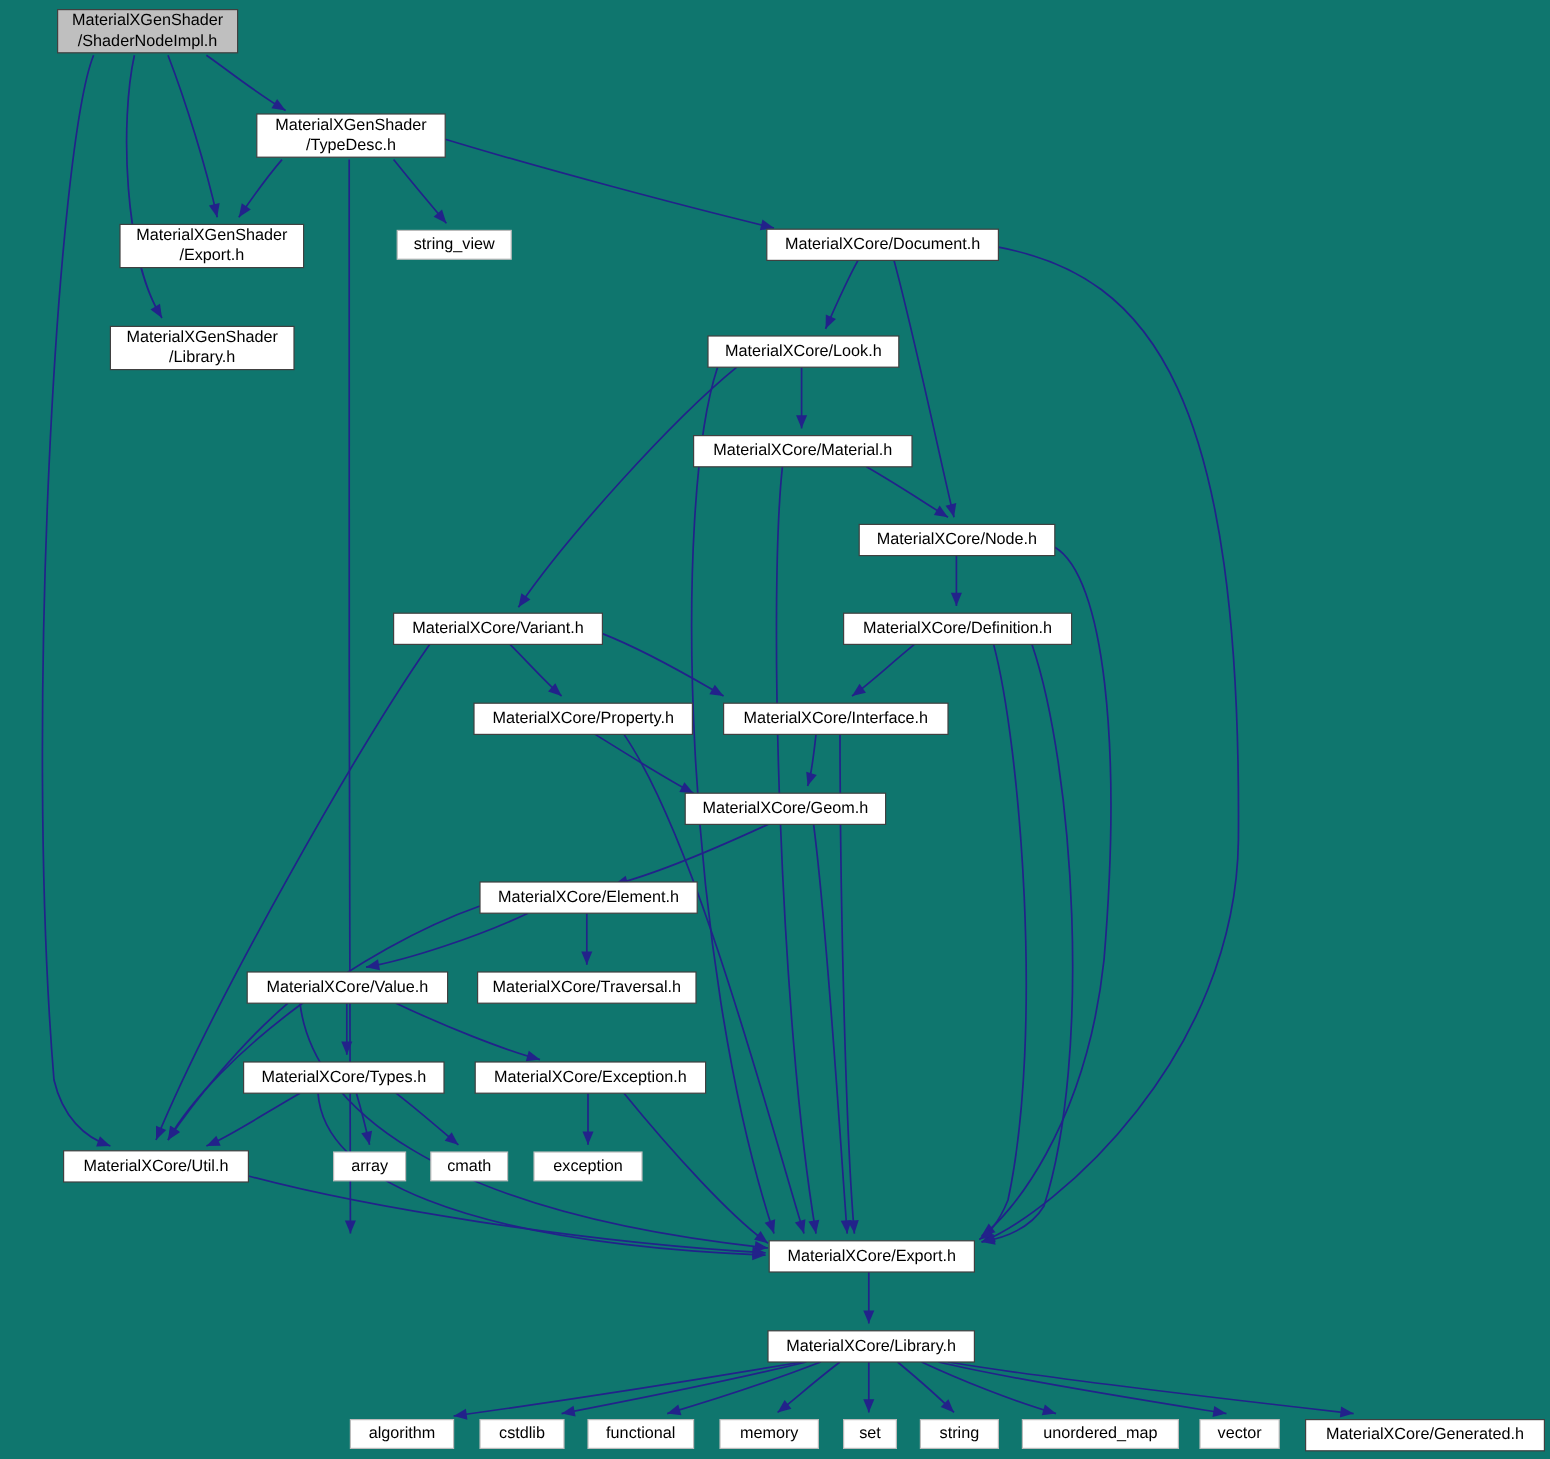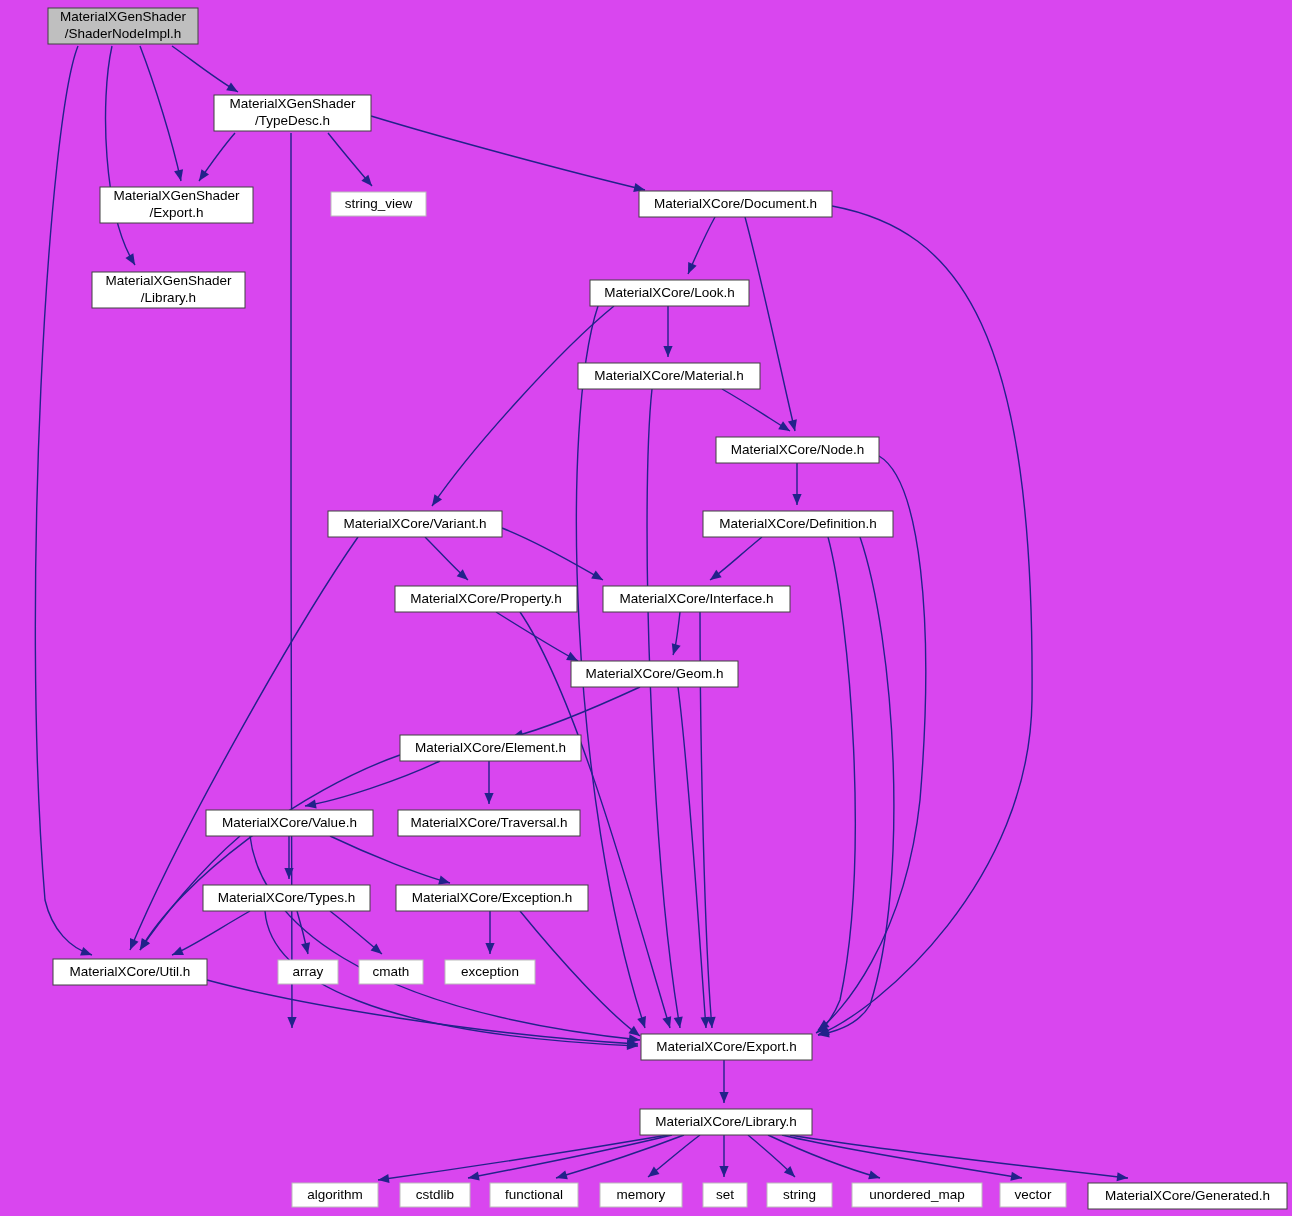--- a/index.html
+++ b/index.html
@@ -4,21 +4,21 @@
 <style>
   html, body {
     margin: 0;
     padding: 0;
     background: #ffffff;
   }
   #graph-root {
     position: relative;
     width: 1292px;
     height: 1216px;
-    background: #d946ef;
+    background: #0f766e;
     font-family: "Liberation Sans", sans-serif;
   }
   #graph-svg {
     display: block;
     width: 1292px;
     height: 1216px;
   }
   .node-box {
     stroke-width: 1;
   }

